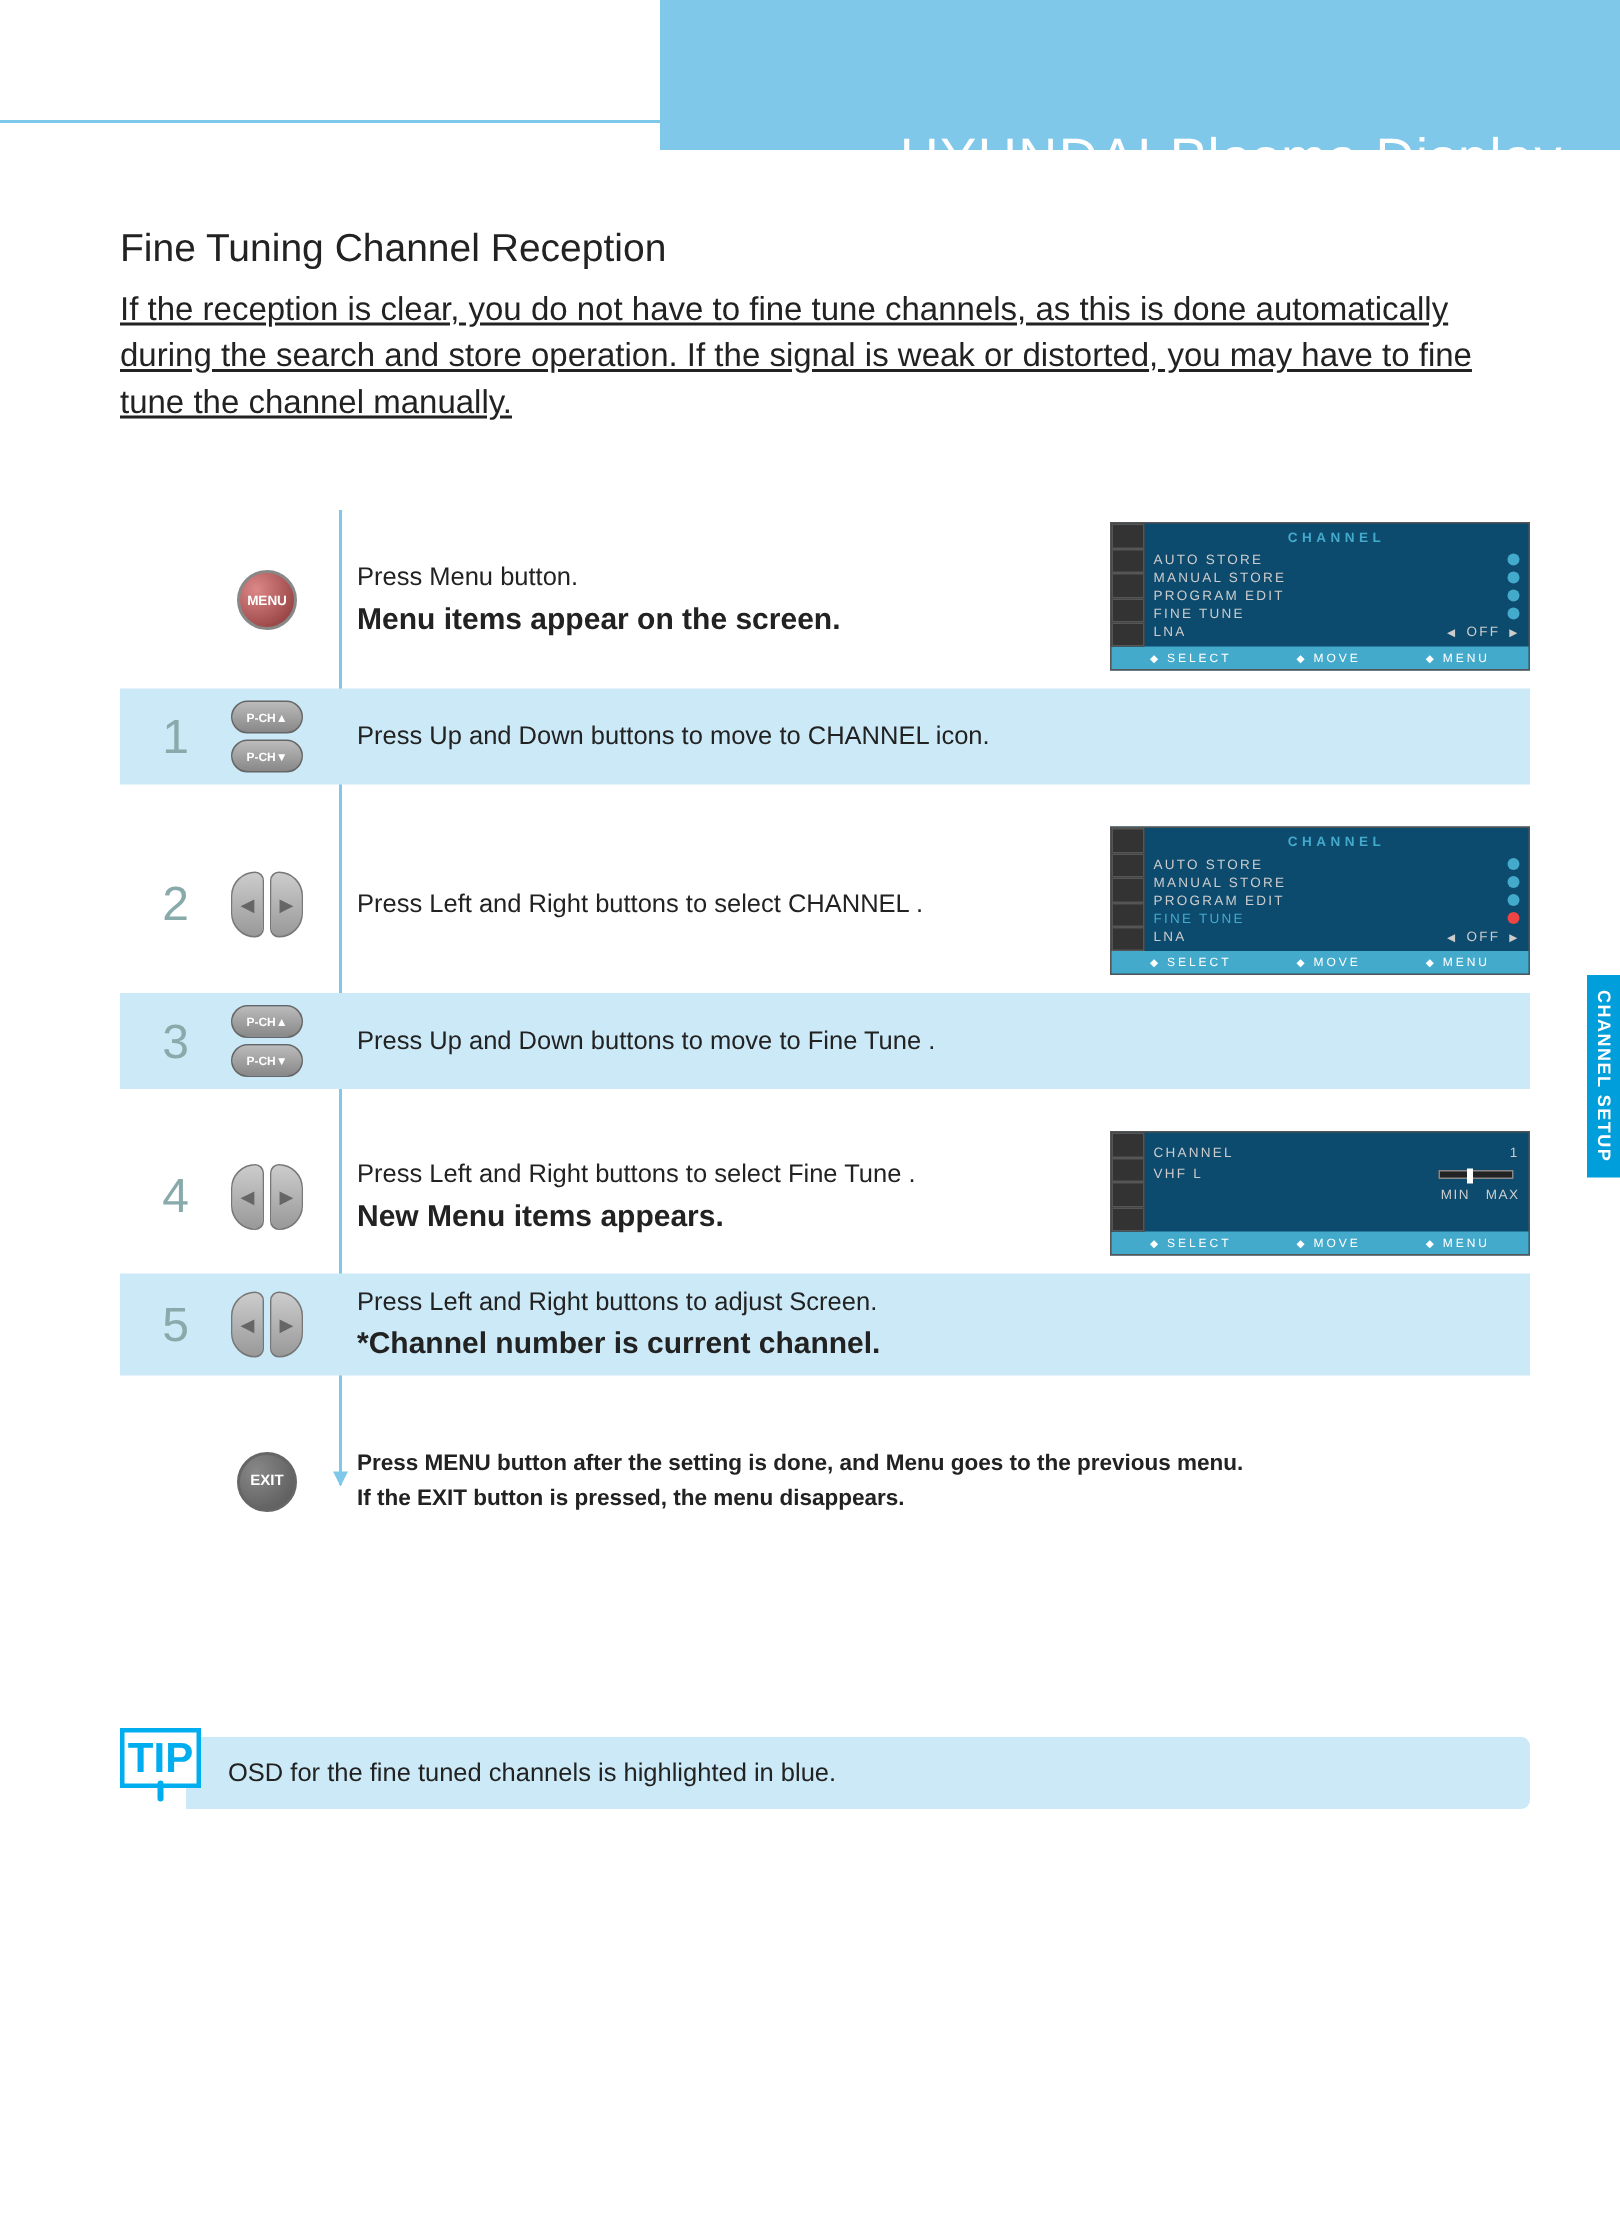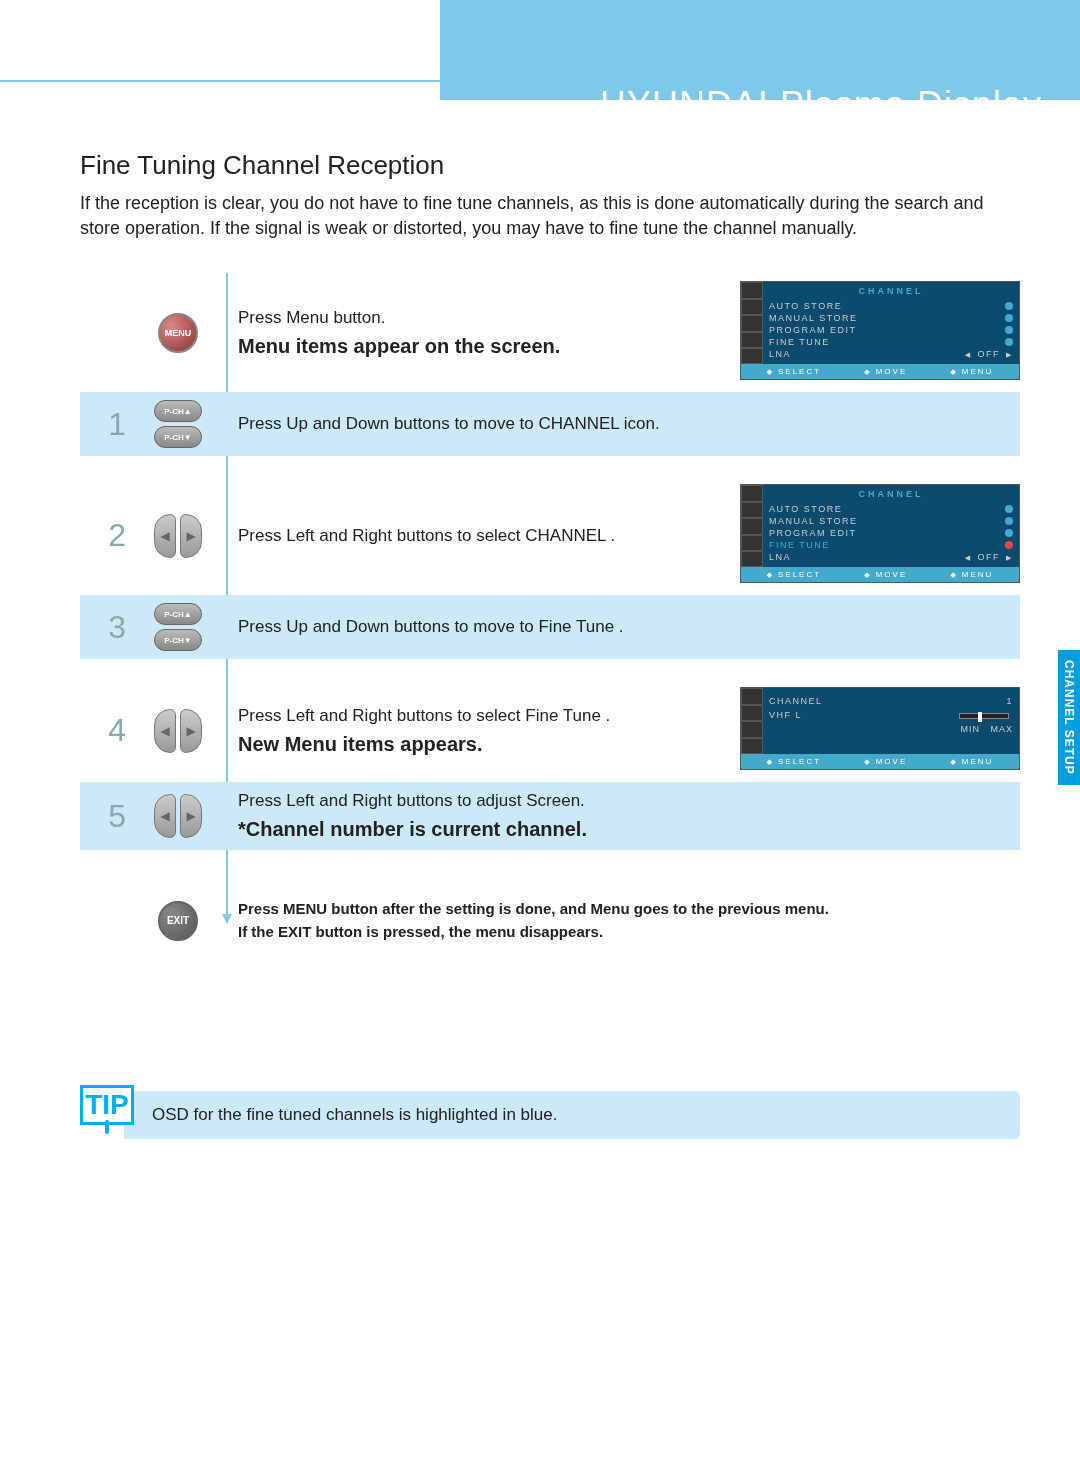--- a/index.html
+++ b/index.html
@@ -3,21 +3,21 @@
 <meta charset="utf-8">
 <style>
   * { box-sizing: border-box; margin: 0; padding: 0; }
   body { font-family: Arial, Helvetica, sans-serif; background: #fff; width: 1080px; margin: 0 auto; color: #222; }
   .header-band { height: 100px; position: relative; }
   .header-bg { position: absolute; top: 0; right: 0; height: 100px; width: 640px; background: #7fc8ea; }
   .header-line { position: absolute; left: 0; top: 80px; width: 440px; height: 2px; background: #7fc8ea; }
   .header-title { position: absolute; right: 38px; top: 50px; color: #fff; font-size: 36px; font-weight: 400; letter-spacing: 1px; margin-top: 34px; }
   .page { padding: 30px 60px 40px 80px; position: relative; }
   .page-title { font-size: 26px; font-weight: 400; margin: 20px 0 10px 0; color: #222; }
-  .intro { font-size: 18px; line-height: 1.4; margin-bottom: 32px; }
+  .intro { font-size: 22px; line-height: 1.4; margin-bottom: 57px; text-decoration: underline; }
   .steps { position: relative; }
   .vline { position: absolute; left: 146px; top: 0; width: 2px; height: 650px; background: #7fc8ea; }
   .vline::after { content:''; position:absolute; bottom:-1px; left:-4px; border-left:5px solid transparent; border-right:5px solid transparent; border-top:10px solid #7fc8ea; }
   .row { display: flex; align-items: flex-start; padding: 8px 0; min-height: 52px; position: relative; }
   .row.shade { background: #cbe9f6; border-radius: 0; }
   .num-col { width: 58px; text-align: right; padding-right: 12px; font-size: 32px; color: #8aa; font-weight: 400; align-self: center; }
   .btn-col { width: 80px; display:flex; justify-content:center; align-items:center; align-self:center; }
   .text-col { flex: 1; padding-left: 20px; font-size: 17px; line-height: 1.3; align-self:center; }
   .text-col .sub { font-size: 20px; font-weight: bold; margin-top: 4px; }
   .osd-col { width: 290px; padding-left: 10px; }

